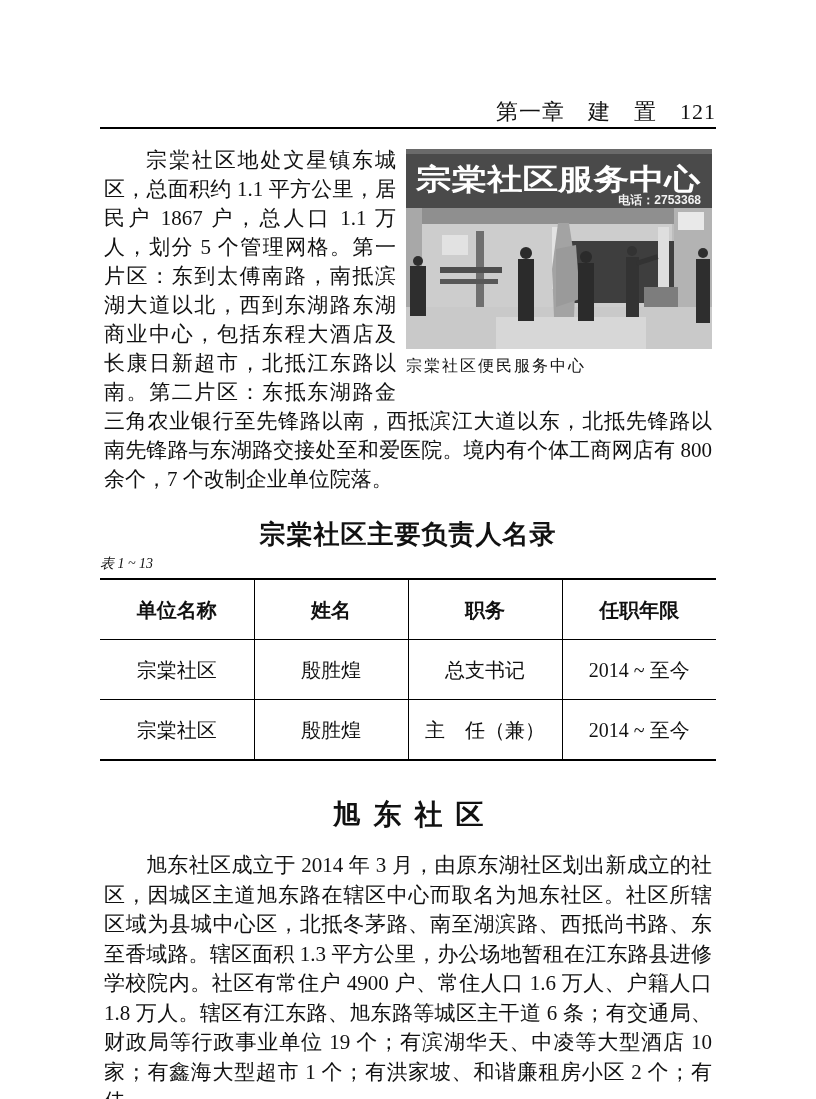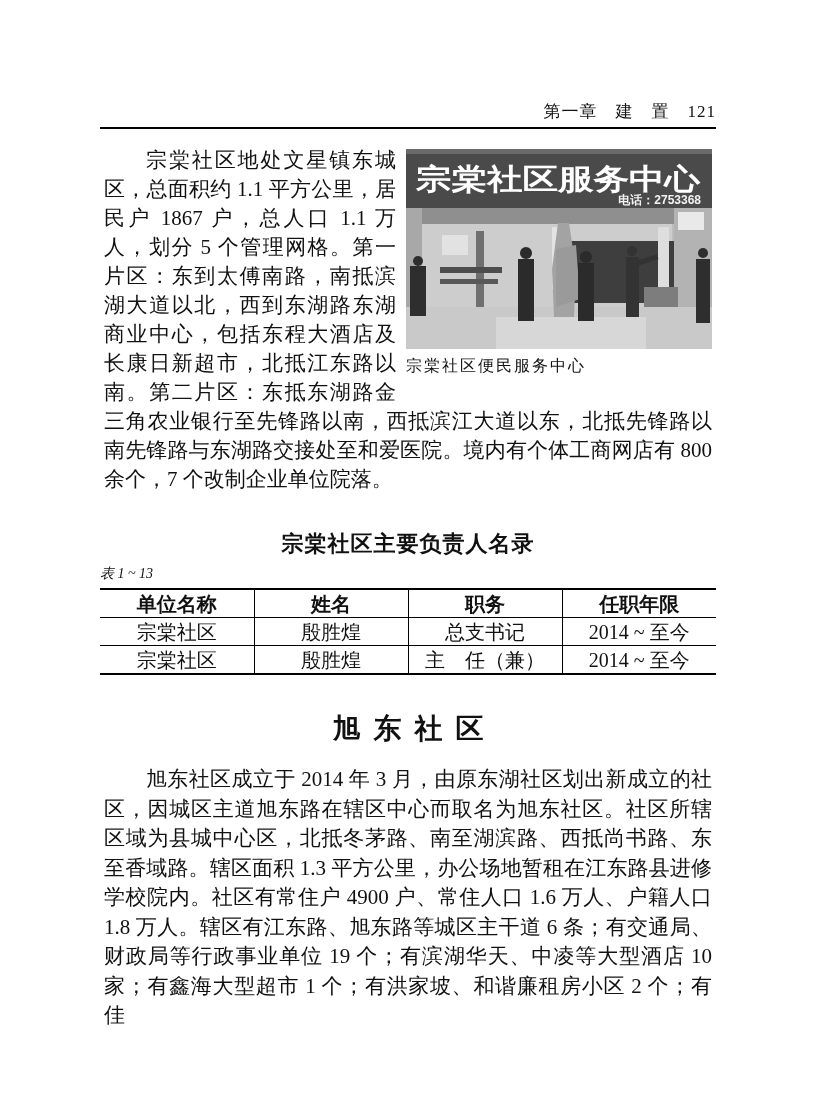--- a/index.html
+++ b/index.html
@@ -17,21 +17,21 @@
     position: absolute;
     left: 100px;
     top: 0;
     width: 616px;
   }
   .page-header {
     padding-top: 101px;
     padding-bottom: 5px;
     border-bottom: 2px solid #000;
     text-align: right;
-    font-size: 17px;
+    font-size: 22px;
     line-height: 21px;
     letter-spacing: 1px;
   }
   .body-text {
     font-size: 21px;
     line-height: 29px;
     text-align: justify;
     text-indent: 2em;
     margin: 4px;
   }
@@ -45,45 +45,45 @@
   }
   .photo-svg { display: block; width: 306px; height: 200px; }
   .figure-caption {
     margin-top: 5px;
     text-align: left;
     font-size: 16px;
     line-height: 24px;
     letter-spacing: 2px;
   }
   .table-title {
-    margin-top: 36px;
+    margin-top: 26px;
     text-align: center;
     font-family: "Liberation Sans", sans-serif;
     font-weight: bold;
-    font-size: 22px;
+    font-size: 26px;
     line-height: 28px;
     letter-spacing: 1px;
   }
   .table-label {
     margin-top: 5px;
     font-style: italic;
     font-size: 14px;
     line-height: 22px;
   }
   table.roster {
     width: 100%;
     margin-top: 3px;
     border-collapse: collapse;
     border-top: 2.5px solid #000;
     border-bottom: 2.5px solid #000;
   }
   table.roster th, table.roster td {
     width: 25%;
     height: 27px;
-    padding: 0 4px;
+    padding: 16px 4px;
     text-align: center;
     vertical-align: middle;
     font-size: 20px;
     line-height: 26px;
     font-weight: normal;
   }
   table.roster th { font-weight: bold; }
   table.roster th:not(:last-child),
   table.roster td:not(:last-child) { border-right: 1.4px solid #000; }
   table.roster thead tr { border-bottom: 1.4px solid #000; }

